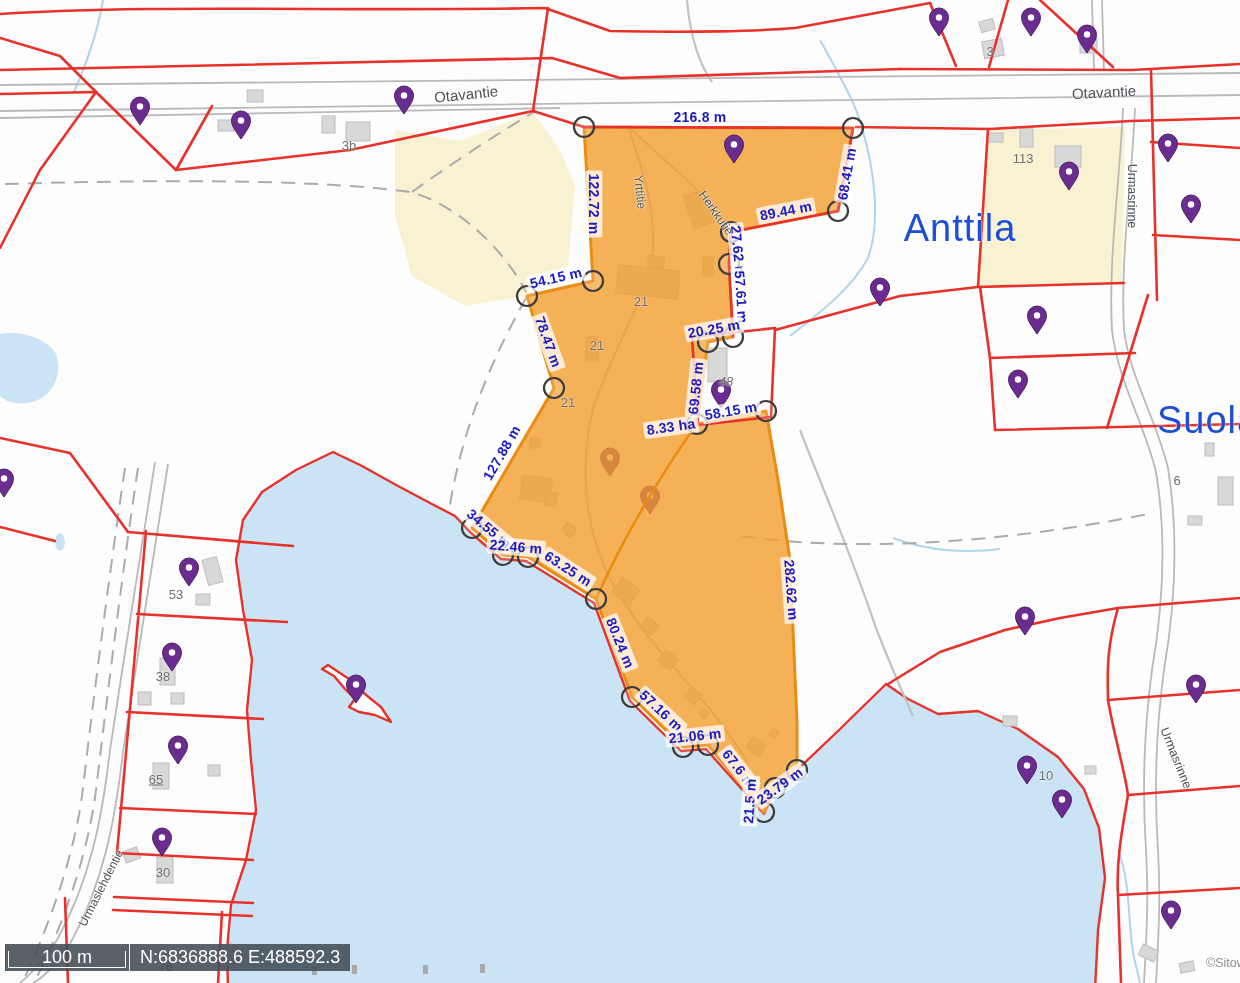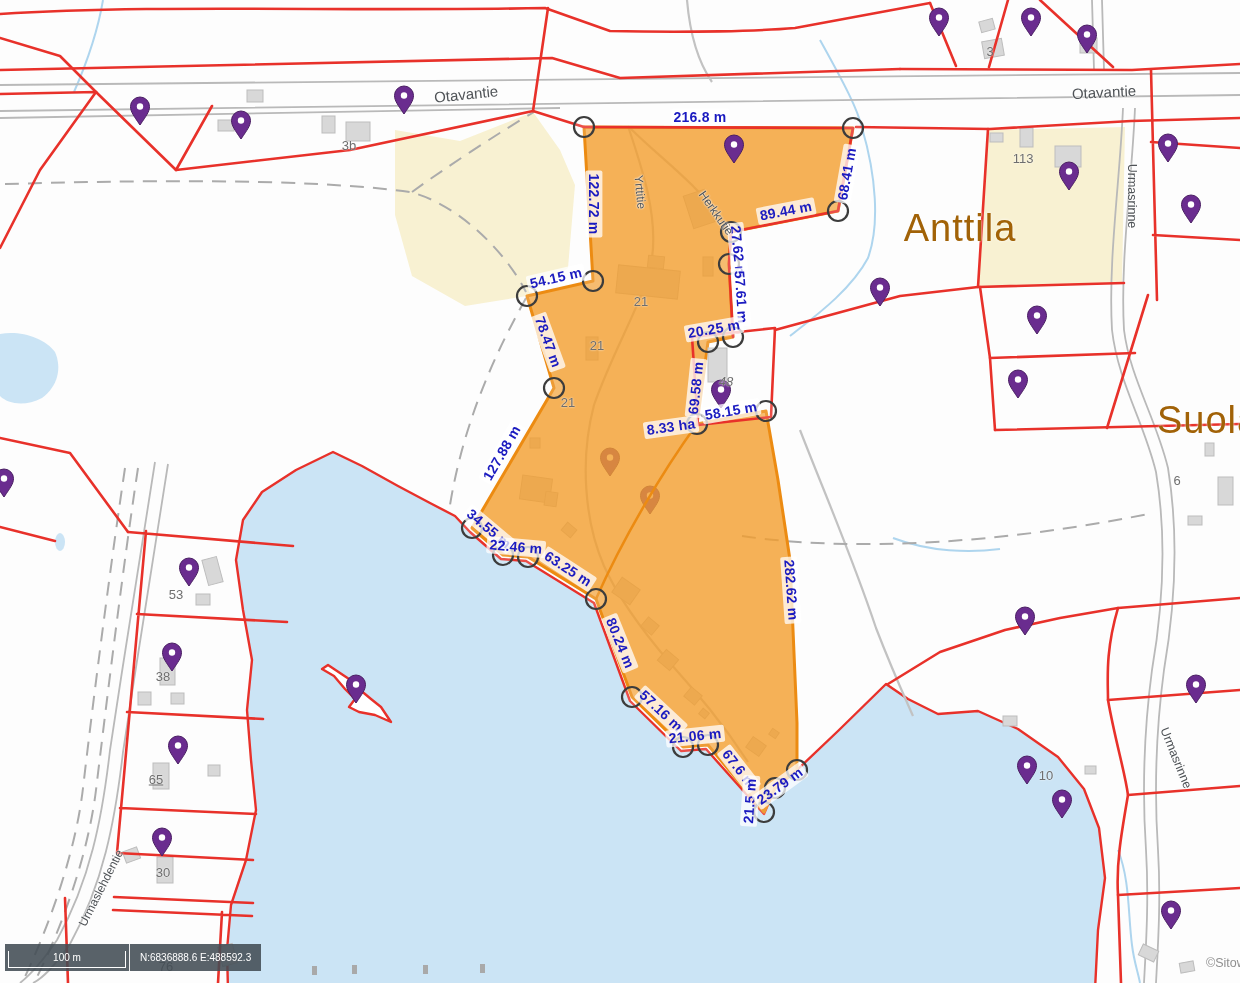--- a/index.html
+++ b/index.html
@@ -4,38 +4,38 @@
 <style>
   html,body{margin:0;padding:0;background:#fdfdfd;}
   .viewport{position:relative;width:1240px;height:983px;overflow:hidden;
     font-family:"Liberation Sans",sans-serif;background:#fdfdfd;}
   svg#map-svg{position:absolute;left:0;top:0;z-index:1;}
   #labels{position:absolute;left:0;top:0;width:100%;height:100%;z-index:3;pointer-events:none;}
   #labels div{position:absolute;white-space:nowrap;}
   .mlabel{font-size:14px;font-weight:bold;color:var(--measure_blue);
     background:var(--label_bg);padding:0 3px;border-radius:2px;line-height:1.2;letter-spacing:.2px;}
   .street{color:#4f5357;text-shadow:0 0 2px #fff,0 0 2px #fff;}
-  .place{color:#a16207;letter-spacing:1px;text-shadow:0 0 3px #fff;}
+  .place{color:#1d4ed8;letter-spacing:1px;text-shadow:0 0 3px #fff;}
   .house{font-size:13px;color:#6e6e6e;text-shadow:0 0 2px #fff;}
   .bld{fill:#d8d8d8;stroke:#bdbdbd;stroke-width:1;}
   .vertex{fill:rgba(255,255,255,.15);stroke:#3c3c3c;stroke-width:2.2;}
   .red{stroke:var(--boundary_red);fill:none;stroke-width:2.6;stroke-linejoin:round;stroke-linecap:round;}
   .water{fill:var(--water);stroke:var(--boundary_red);stroke-width:2.4;stroke-linejoin:round;}
   .pond{fill:var(--water);}
   .stream{stroke:#aed5ee;stroke-width:2;fill:none;}
   .yellow{fill:#f8f1d2;}
   .roadline{stroke:#b9b9b9;stroke-width:1.8;fill:none;}
   .gpath{stroke:#c2c2c2;stroke-width:2.2;fill:none;}
   .dash{stroke:#ababab;stroke-width:2;fill:none;stroke-dasharray:14 9;}
   .orange{fill:var(--highlight_fill);fill-opacity:.8;stroke:var(--highlight_edge);
     stroke-width:3;stroke-linejoin:round;}
   .oint{stroke:var(--highlight_edge);stroke-width:2.5;fill:none;}
   .island{fill:#fff;stroke:var(--boundary_red);stroke-width:2.4;stroke-linejoin:round;}
   .scalebar{position:absolute;left:5px;top:944px;height:27px;display:flex;align-items:center;
-    background:rgba(66,76,84,.88);color:#fff;font-size:10px;z-index:5;}
+    background:rgba(66,76,84,.88);color:#fff;font-size:18px;z-index:5;}
   .sb-left{position:relative;width:124px;text-align:center;height:100%;line-height:27px;}
   .sb-bracket{position:absolute;left:3px;right:3px;top:7px;bottom:3px;
     border-left:1.5px solid #fff;border-right:1.5px solid #fff;border-bottom:1.5px solid #fff;}
   .sb-left span{position:relative;z-index:1;}
   .sb-right{padding:0 10px;border-left:1.5px solid rgba(255,255,255,.9);height:100%;line-height:27px;}
   .attribution{position:absolute;left:1206px;top:956px;color:#8f8f8f;font-size:12.5px;z-index:4;}
 </style>
 </head>
 <body>
 

